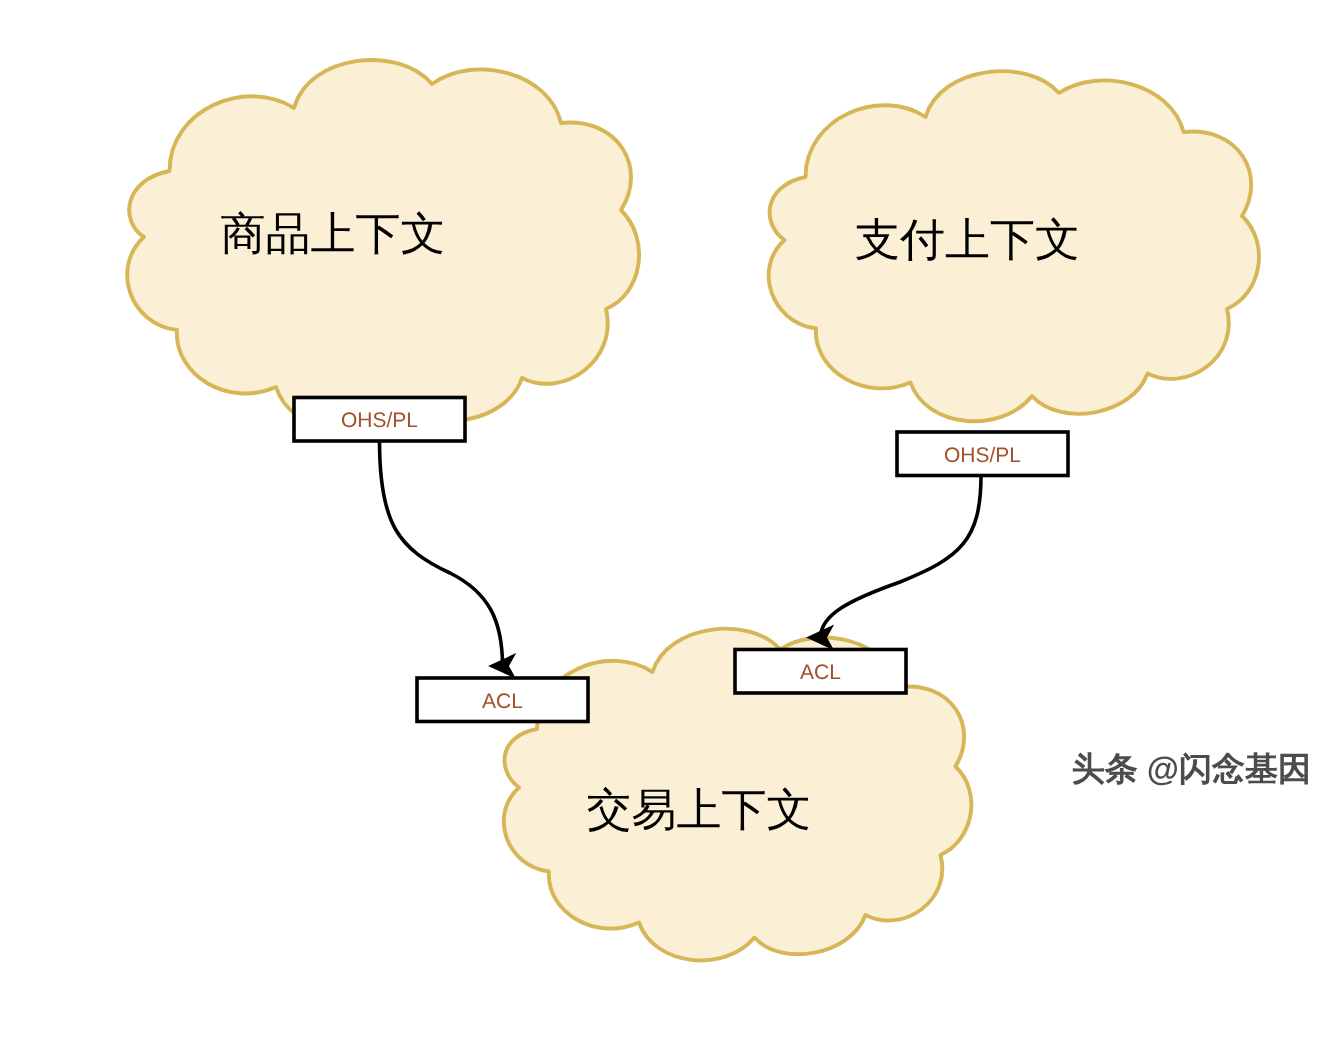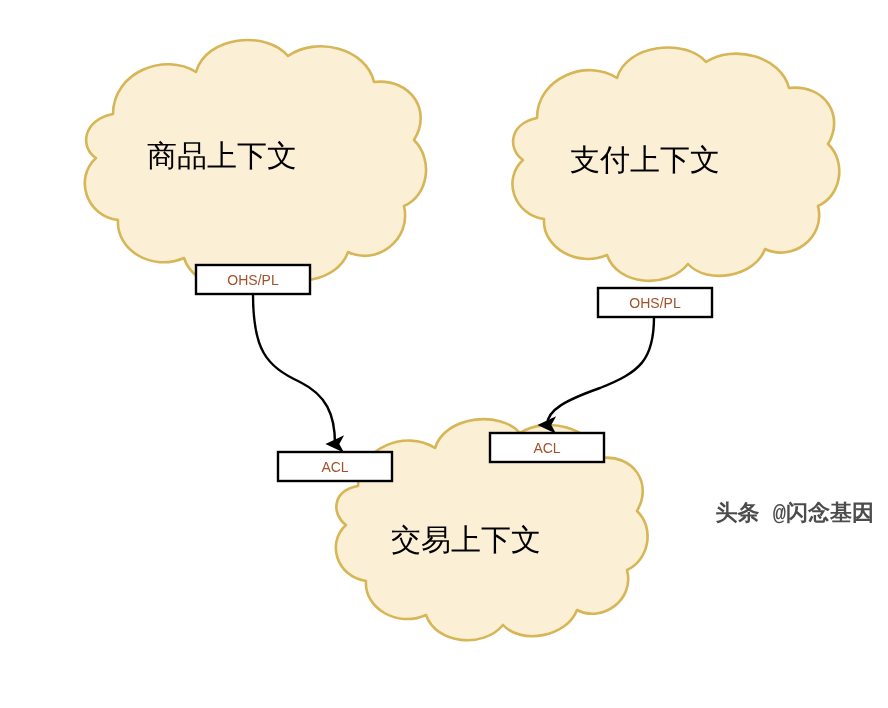--- a/index.html
+++ b/index.html
@@ -37,21 +37,21 @@
     font-family: "Liberation Sans", sans-serif;
     font-size: 14px;
     fill: #a0522d;
     text-anchor: middle;
     dominant-baseline: middle;
   }
   .watermark {
     position: absolute;
     right: 14px;
     bottom: 12px;
-    font-family: Liberation Mono, monospace;
+    font-family: Liberation Sans, sans-serif;
     font-size: 22px;
     font-weight: bold;
     color: #3d3d3d;
     letter-spacing: 0px;
     white-space: nowrap;
     opacity: 0.92;
     text-shadow: 1px 1px 0 rgba(255,255,255,0.85);
   }
 </style>
 </head>

